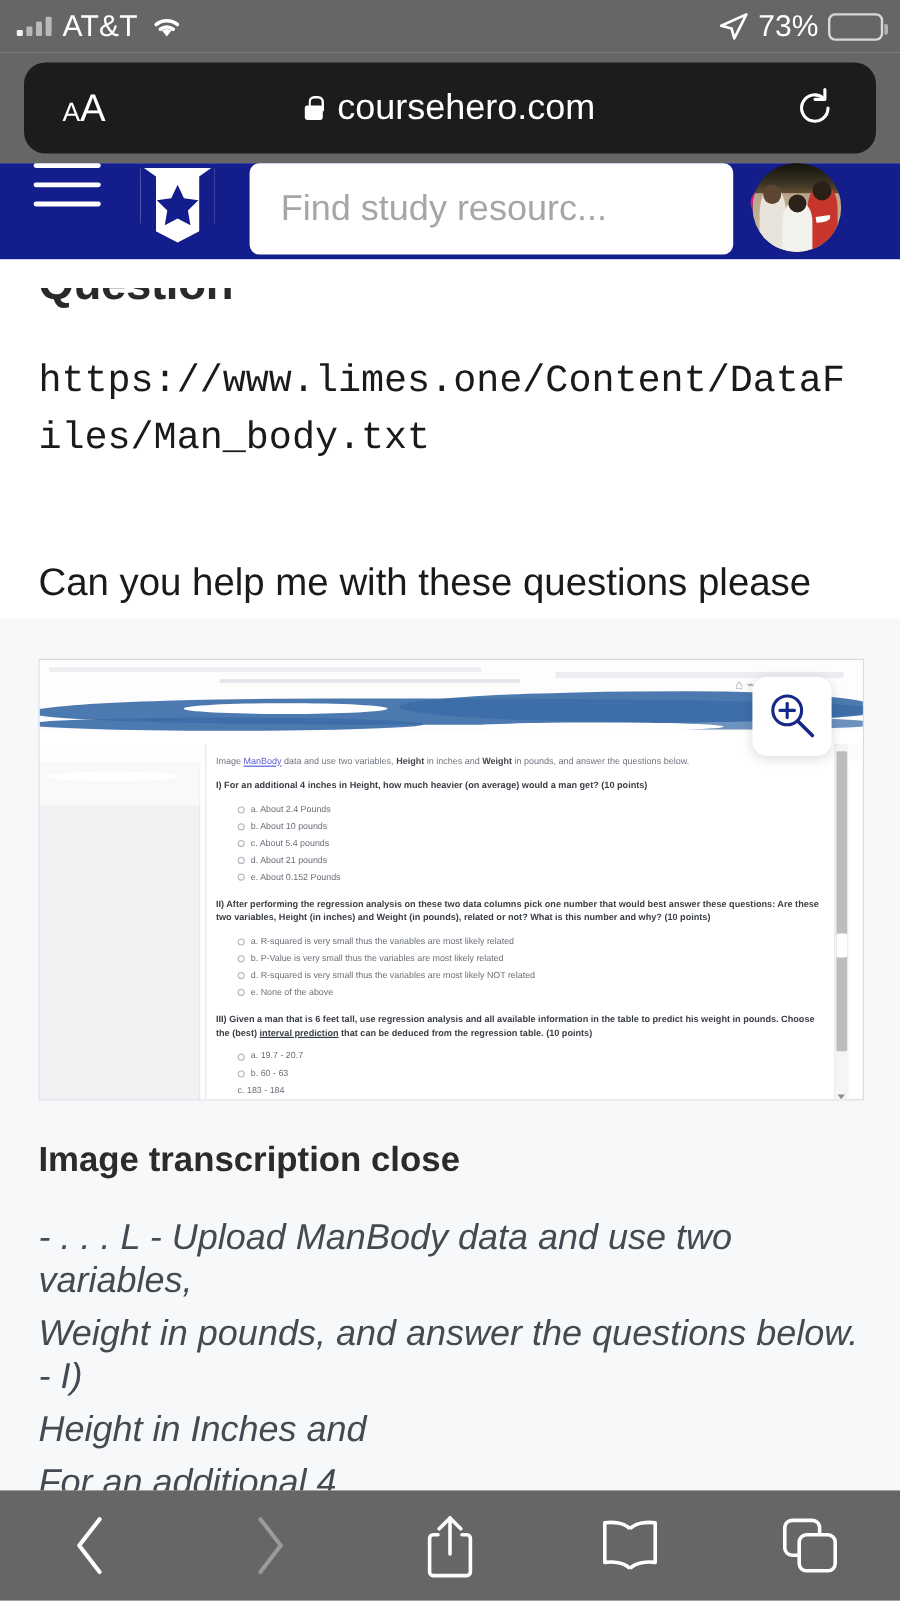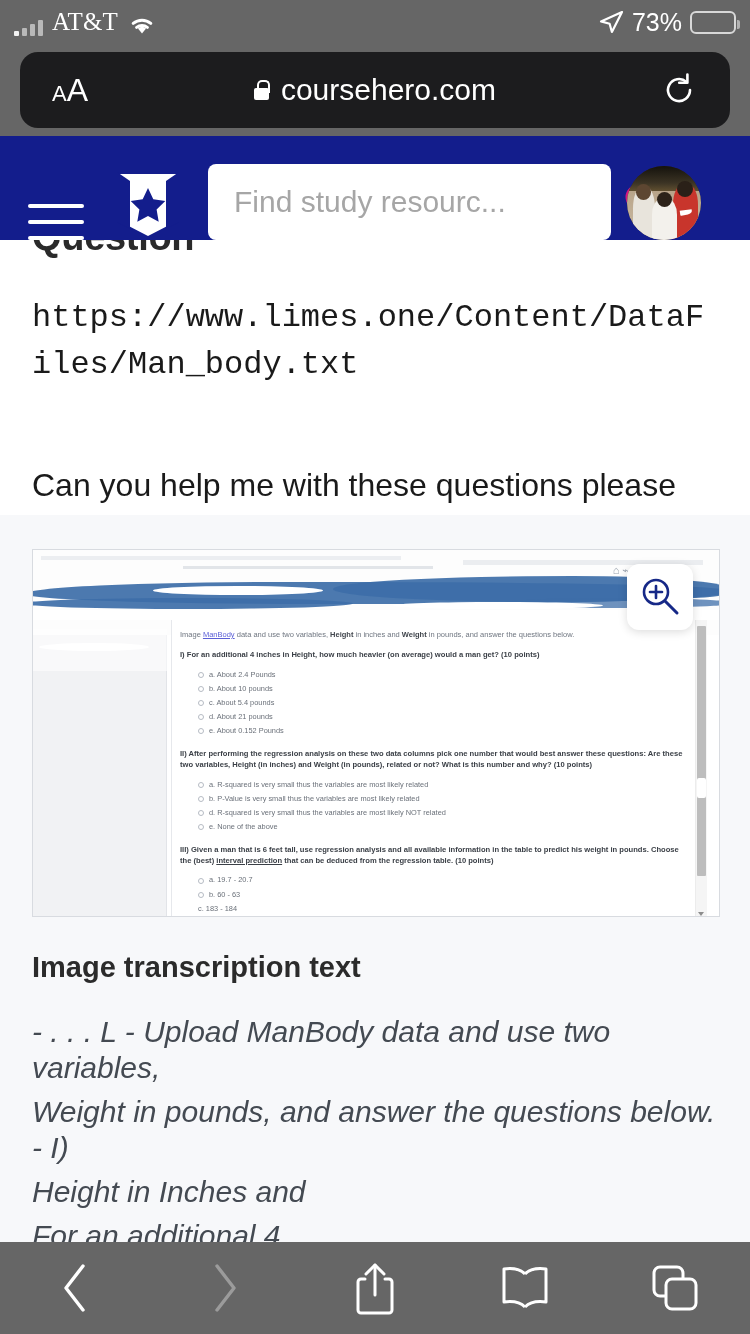--- a/index.html
+++ b/index.html
@@ -10,21 +10,21 @@
     overflow: hidden;
   }
   .phone { position: relative; width: 750px; height: 1334px; background: #fff; }
 
   
   .statusbar {
     position: absolute; top: 0; left: 0; width: 750px; height: 44px;
     background: #666666; color: #ffffff;
     display: flex; align-items: center;
   }
-  .sb-left { position: absolute; left: 14px; display: flex; align-items: flex-end; gap: 9px; font-family: Liberation Serif, serif; }
+  .sb-left { position: absolute; left: 14px; display: flex; align-items: center; gap: 9px; }
   .sig { display: flex; align-items: flex-end; gap: 3px; height: 16px; }
   .sig i { display: block; width: 5px; background: #b9b9b9; border-radius: 1px; }
   .sig i:nth-child(1) { height: 5px; background: #f2f2f2; }
   .sig i:nth-child(2) { height: 8px; }
   .sig i:nth-child(3) { height: 12px; }
   .sig i:nth-child(4) { height: 16px; }
   .carrier { font-size: 25px; letter-spacing: .2px; }
   .sb-center { position: absolute; left: 0; width: 750px; text-align: center; font-size: 25px; }
   .sb-right { position: absolute; right: 14px; display: flex; align-items: center; gap: 8px; }
   .batt-pct { font-size: 25px; }
@@ -46,23 +46,23 @@
   .aa .s { font-size: 22px; } .aa .l { font-size: 32px; }
   .url-center { width: 100%; display: flex; align-items: center; justify-content: center; gap: 12px; }
   .lock { width: 15px; height: 20px; position: relative; }
   .lock:before { content:""; position:absolute; bottom:0; left:0; width:15px; height:12px; background:#fff; border-radius:2px; }
   .lock:after { content:""; position:absolute; top:0; left:3px; width:9px; height:11px; border:2.5px solid #fff; border-bottom:none; border-radius:5px 5px 0 0; }
   .urltext { font-size: 30px; }
   .reload { position: absolute; right: 34px; width: 34px; height: 34px; }
 
   
   .nav {
-    position: absolute; top: 136px; left: 0; width: 750px; height: 104px;
+    position: absolute; top: 136px; left: 0; width: 750px; height: 80px;
     background: #131D8C;
-    display: flex; align-items: flex-end;
+    display: flex; align-items: flex-start;
   }
   .hamburger { margin-left: 28px; width: 56px; display: flex; flex-direction: column; gap: 12px; cursor: pointer; }
   .hamburger span { display: block; height: 4px; background: #fff; border-radius: 2px; }
   .logo { margin-left: 30px; width: 68px; height: 70px; }
   .searchbox {
     margin-left: 26px; width: 403px; height: 76px; background: #fff;
     border-radius: 8px; display: flex; align-items: center; padding: 0 16px 0 26px;
   }
   .search-input { flex: 1; border: none; outline: none; font-size: 30px; color: #222; font-family: inherit; background: transparent; }
   .search-input::placeholder { color: #a6a6a6; }
@@ -360,21 +360,21 @@
           <svg width="42" height="42" viewBox="0 0 42 42">
             <circle cx="17" cy="16" r="12" fill="none" stroke="#162887" stroke-width="2.6"></circle>
             <line x1="17" y1="10" x2="17" y2="22" stroke="#162887" stroke-width="2.6" stroke-linecap="round"></line>
             <line x1="11" y1="16" x2="23" y2="16" stroke="#162887" stroke-width="2.6" stroke-linecap="round"></line>
             <line x1="26" y1="25" x2="38" y2="37" stroke="#162887" stroke-width="3" stroke-linecap="round"></line>
           </svg>
         </div>
       </div>
 
       <div class="transcript">
-        <h3>Image transcription text</h3>
+        <h3>Image transcription close</h3>
         <div class="t-body">
           <span class="ln">- . . . L - Upload ManBody data and use two variables,</span>
           <span class="ln">Weight in pounds, and answer the questions below. - I)</span>
           <span class="ln">Height in Inches and</span>
           <span class="ln">For an additional 4</span>
 
         </div>
       </div>
     </div>
   </div>

